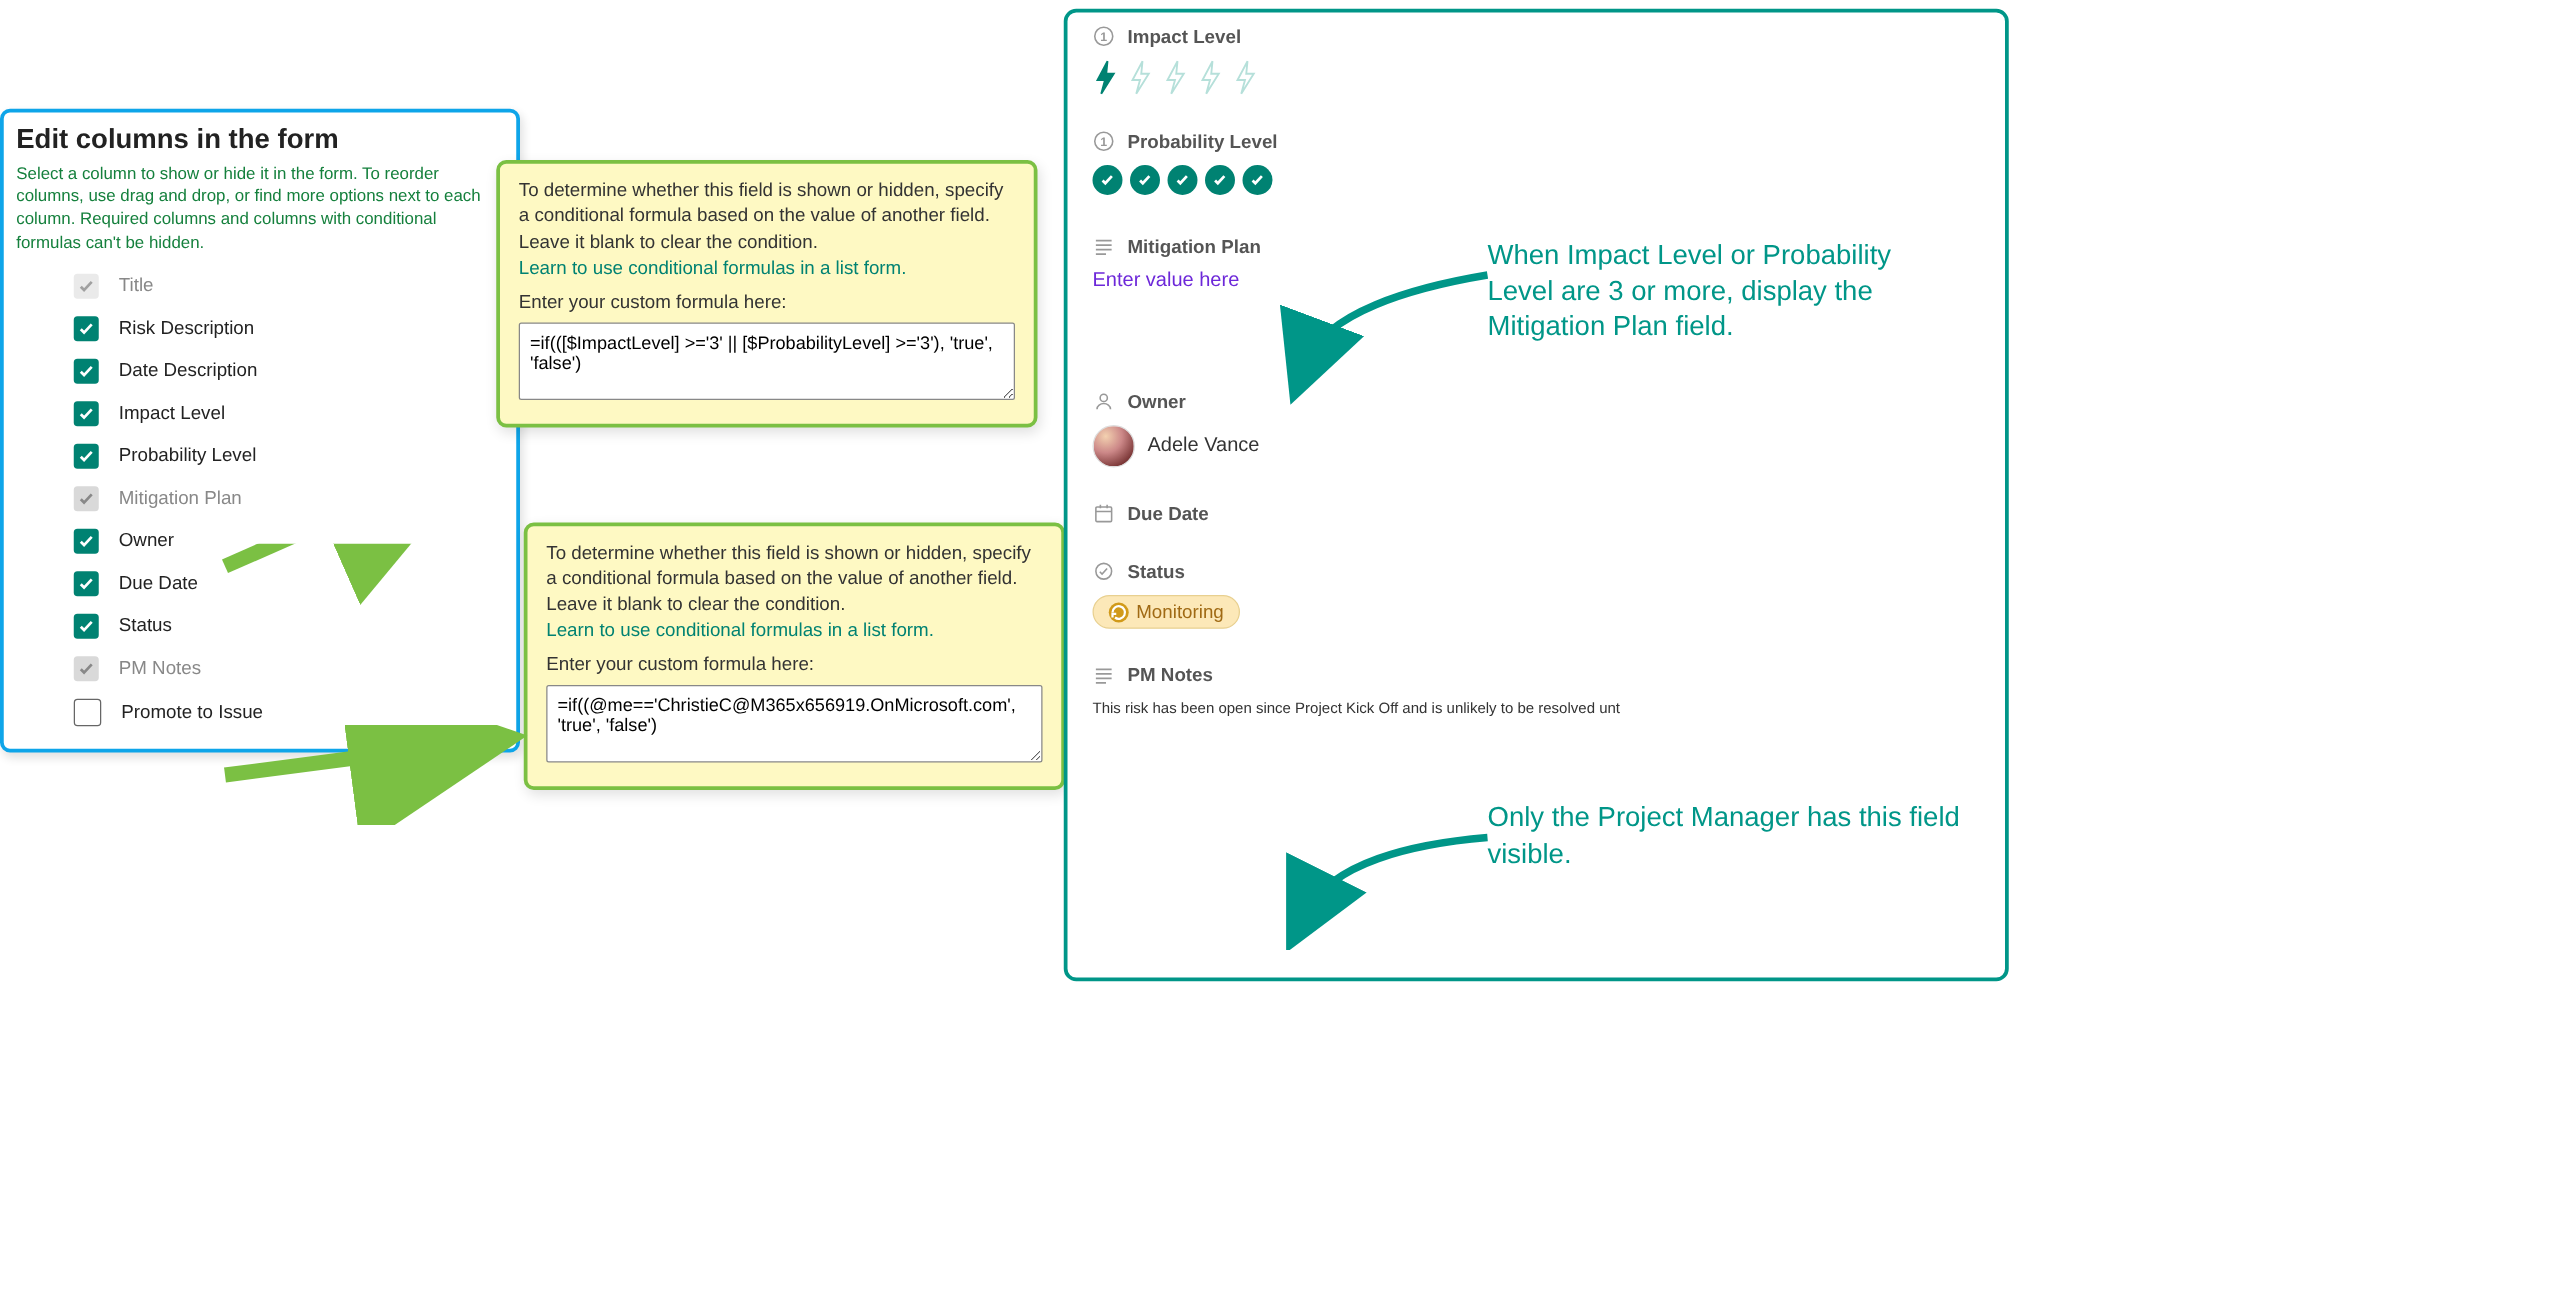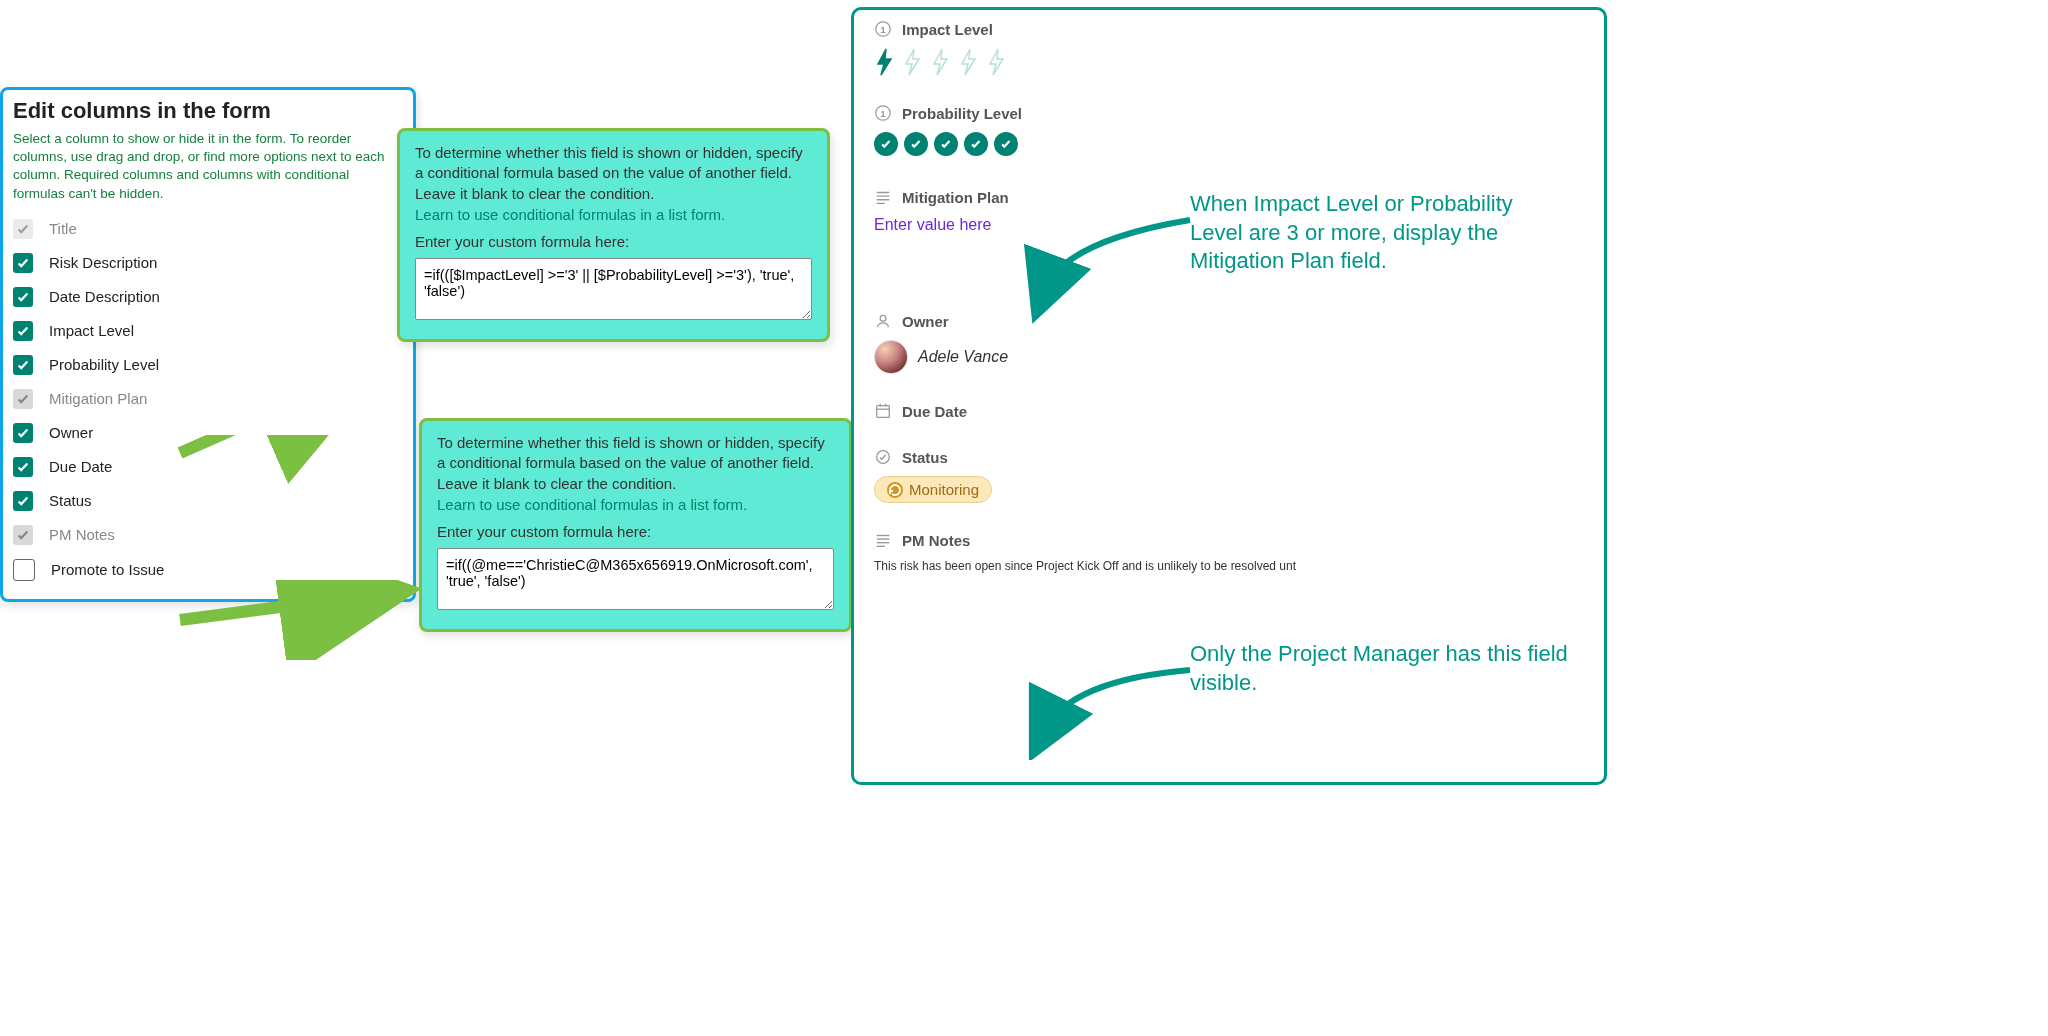--- a/index.html
+++ b/index.html
@@ -30,40 +30,40 @@
     margin: 0 0 6px 0;
     color: #222;
   }
   .panel-left .subtitle {
     font-size: 13.5px;
     color: #15803d;
     line-height: 1.35;
     margin-bottom: 14px;
   }
   .col-list { display: flex; flex-direction: column; gap: 14px; margin-top: 16px; }
-  .col-item { display: flex; align-items: center; gap: 16px; }
+  .col-item { display: flex; align-items: center; gap: 16px; margin-left: 46px; }
   .checkbox {
     width: 20px; height: 20px; border-radius: 3px;
     display: inline-flex; align-items: center; justify-content: center;
     flex-shrink: 0;
   }
   .checkbox.checked { background: #008272; color: #fff; }
   .checkbox.locked { background: #eaeaea; color: #a0a0a0; }
   .checkbox.conditional { background: #d9d9d9; color: #888; }
   .checkbox.empty { border: 1.5px solid #666; background: #fff; }
   .checkbox svg { width: 14px; height: 14px; }
   .col-label { font-size: 15px; color: #222; }
   .col-label.muted { color: #888; }
 
   .formula-pop {
     position: absolute;
     width: 397px;
     border: 3px solid #7bc043;
     border-radius: 8px;
-    background: #5eead4;
+    background: #fef9c3;
     padding: 12px 15px 16px 15px;
     box-shadow: 2px 4px 10px rgba(0,0,0,0.12);
   }
   #pop1 { left: 397px; top: 128px; }
   #pop2 { left: 419px; top: 418px; }
   .formula-pop .desc { font-size: 15px; color: #333; line-height: 1.35; }
   .formula-pop .learn-link { color: #008272; text-decoration: none; cursor: pointer; display: inline-block; margin-top: 2px; font-size: 15px; }
   .formula-pop .field-label { font-weight: 400; margin-top: 10px; margin-bottom: 8px; font-size: 15px;}
   .formula-pop textarea {
     width: 100%; box-sizing: border-box;
@@ -91,21 +91,21 @@
   .field-row:first-child { margin-top: 0; }
   .field-header { display: flex; align-items: center; gap: 10px; color: #555; font-size: 15px; font-weight: 600; margin-bottom: 10px;}
   .field-header .ficon { width: 18px; height: 18px; color: #888; display:inline-flex; align-items:center; justify-content:center;}
   .field-header .ficon svg { width: 18px; height: 18px; }
   .bolt-row { display: flex; gap: 8px; }
   .bolt { width: 20px; height: 28px; }
   .check-row { display: flex; gap: 6px; }
   .dot { width: 24px; height: 24px; border-radius: 50%; background: #008272; color: #fff; display:flex;align-items:center;justify-content:center;}
   .dot svg { width: 14px; height: 14px; }
   .placeholder-text { color: #6d28d9; font-size: 16px; }
-  .owner-val { display: flex; align-items: center; gap: 10px; font-style: italic; }
+  .owner-val { display: flex; align-items: center; gap: 10px; }
   .avatar { width: 32px; height: 32px; border-radius: 50%; background: radial-gradient(circle at 30% 25%, #f3d1b0 0%, #c88 40%, #733 80%); border:1px solid #ddd;}
   .owner-name { font-size: 16px; color: #333; }
   .due-date { color: #a03030; font-size: 16px; }
   .status-badge {
     display: inline-flex; align-items: center; gap: 6px;
     background: #fce8b8; color: #a06a14;
     padding: 4px 12px; border-radius: 14px; font-size: 15px;
     border: 1px solid #e8d090;
   }
   .status-badge .status-icon {

